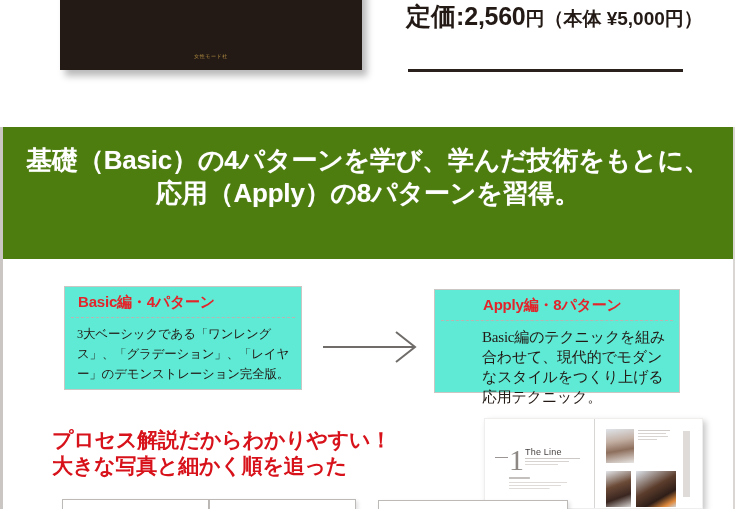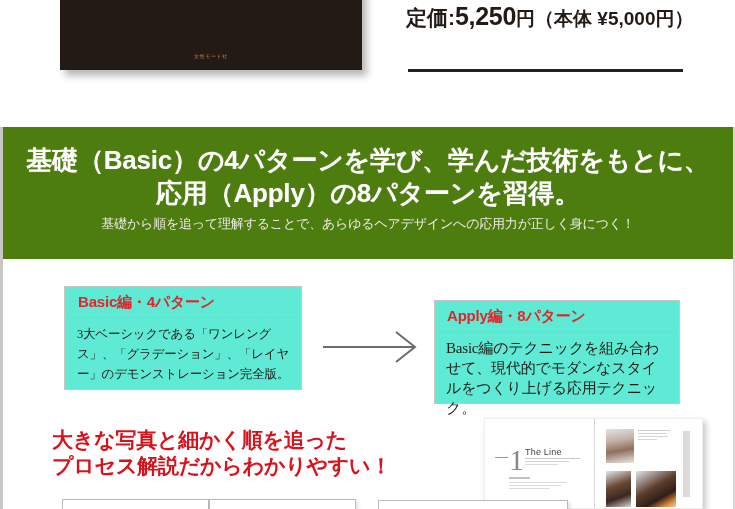--- a/index.html
+++ b/index.html
@@ -25,21 +25,21 @@
     position:absolute;left:0;right:0;bottom:11px;text-align:center;
     color:#b99445;font-size:5px;letter-spacing:.6px;
     font-family:"DejaVu Sans",sans-serif;
   }
 
   .pricebox{position:absolute;left:406px;top:2px;width:292px;}
   .price-line{
     color:#231a16;font-size:19px;font-weight:bold;letter-spacing:0px;
     white-space:nowrap;line-height:28px;
   }
-  .price-label{font-size:21px;font-weight:bold;}
+  .price-label{font-size:25px;font-weight:bold;}
   .price-num{font-size:25px;font-weight:bold;letter-spacing:-.3px;}
   .price-yen{font-size:19px;font-weight:bold;}
   .price-paren{font-size:19px;font-weight:bold;}
   .pub-line{
     color:#231a16;font-size:19px;font-weight:bold;line-height:29px;white-space:nowrap;
   }
   .pub-kabu{font-size:12px;font-weight:bold;vertical-align:1px;}
   .rule{
     position:absolute;left:408px;top:69px;width:275px;height:3px;
     background:#2b211c;
@@ -65,21 +65,21 @@
   }
 
   
   .mid{position:absolute;left:0;top:259px;width:735px;height:250px;}
 
   .infobox{
     position:absolute;background:#5eead4;border:1px solid #c9c6c4;
     box-sizing:border-box;
   }
   .box-basic{left:64px;top:27px;width:238px;height:104px;}
-  .box-apply{left:434px;top:41px;width:246px;height:104px;}
+  .box-apply{left:434px;top:30px;width:246px;height:104px;padding-left:36px;}
 
   .box-head{
     position:relative;height:30px;line-height:30px;
     color:#e3242b;font-size:15px;font-weight:bold;
     padding-left:13px;letter-spacing:-.2px;white-space:nowrap;
   }
   .box-apply .box-head{padding-left:12px;}
   .box-dash{
     position:absolute;left:6px;right:6px;top:30px;height:0;
     border-top:1px dashed #b8b5b3;
@@ -172,32 +172,31 @@
   <div class="top">
 
     <div class="cover-wrap">
       <div class="cover">
         <div class="cover-brand">女性モード社</div>
       </div>
     </div>
 
     <div class="pricebox">
       <div class="price-line">
-        <span class="price-label">定価:</span><span class="price-num">5,250</span><span class="price-yen">円</span><span class="price-paren">（本体 ¥5,000円）</span>
+        <span class="price-label">定価:</span><span class="price-num">2,560</span><span class="price-yen">円</span><span class="price-paren">（本体 ¥5,000円）</span>
       </div>
     </div>
     <div class="rule"></div>
   </div>
 
   <div class="banner">
     <div class="banner-h">
       <div>基礎（Basic）の4パターンを学び、学んだ技術をもとに、</div>
       <div>応用（Apply）の8パターンを習得。</div>
     </div>
-    <div class="banner-sub">基礎から順を追って理解することで、あらゆるヘアデザインへの応用力が正しく身につく！</div>
   </div>
 
   <div class="mid">
 
     <div class="infobox box-basic">
       <div class="box-head">Basic編・4パターン</div>
       <div class="box-dash"></div>
       <div class="box-body">3大ベーシックである「ワンレングス」、「グラデーション」、「レイヤー」のデモンストレーション完全版。</div>
     </div>
 
@@ -207,22 +206,22 @@
       <div class="box-body">Basic編のテクニックを組み合わせて、現代的でモダンなスタイルをつくり上げる応用テクニック。</div>
     </div>
   </div>
 
   <svg class="arrow" viewBox="0 0 100 34">
     <line x1="1" y1="17" x2="92" y2="17" stroke="#6f6c6a" stroke-width="2"></line>
     <polyline points="74,2 93,17 74,32" fill="none" stroke="#6f6c6a" stroke-width="2"></polyline>
   </svg>
 
   <div class="redhead">
+    <div>プロセス解説だからわかりやすい！</div>
     <div>大きな写真と細かく順を追った</div>
-    <div>プロセス解説だからわかりやすい！</div>
   </div>
 
   <div class="spread">
     <div class="spread-gutter"></div>
     <div class="sp-dash"></div>
     <div class="sp-num">1</div>
     <div class="sp-title">The Line</div>
     <div class="sp-sub"></div>
     <div class="sp-block"></div>
     <div class="ph ph1"></div>

